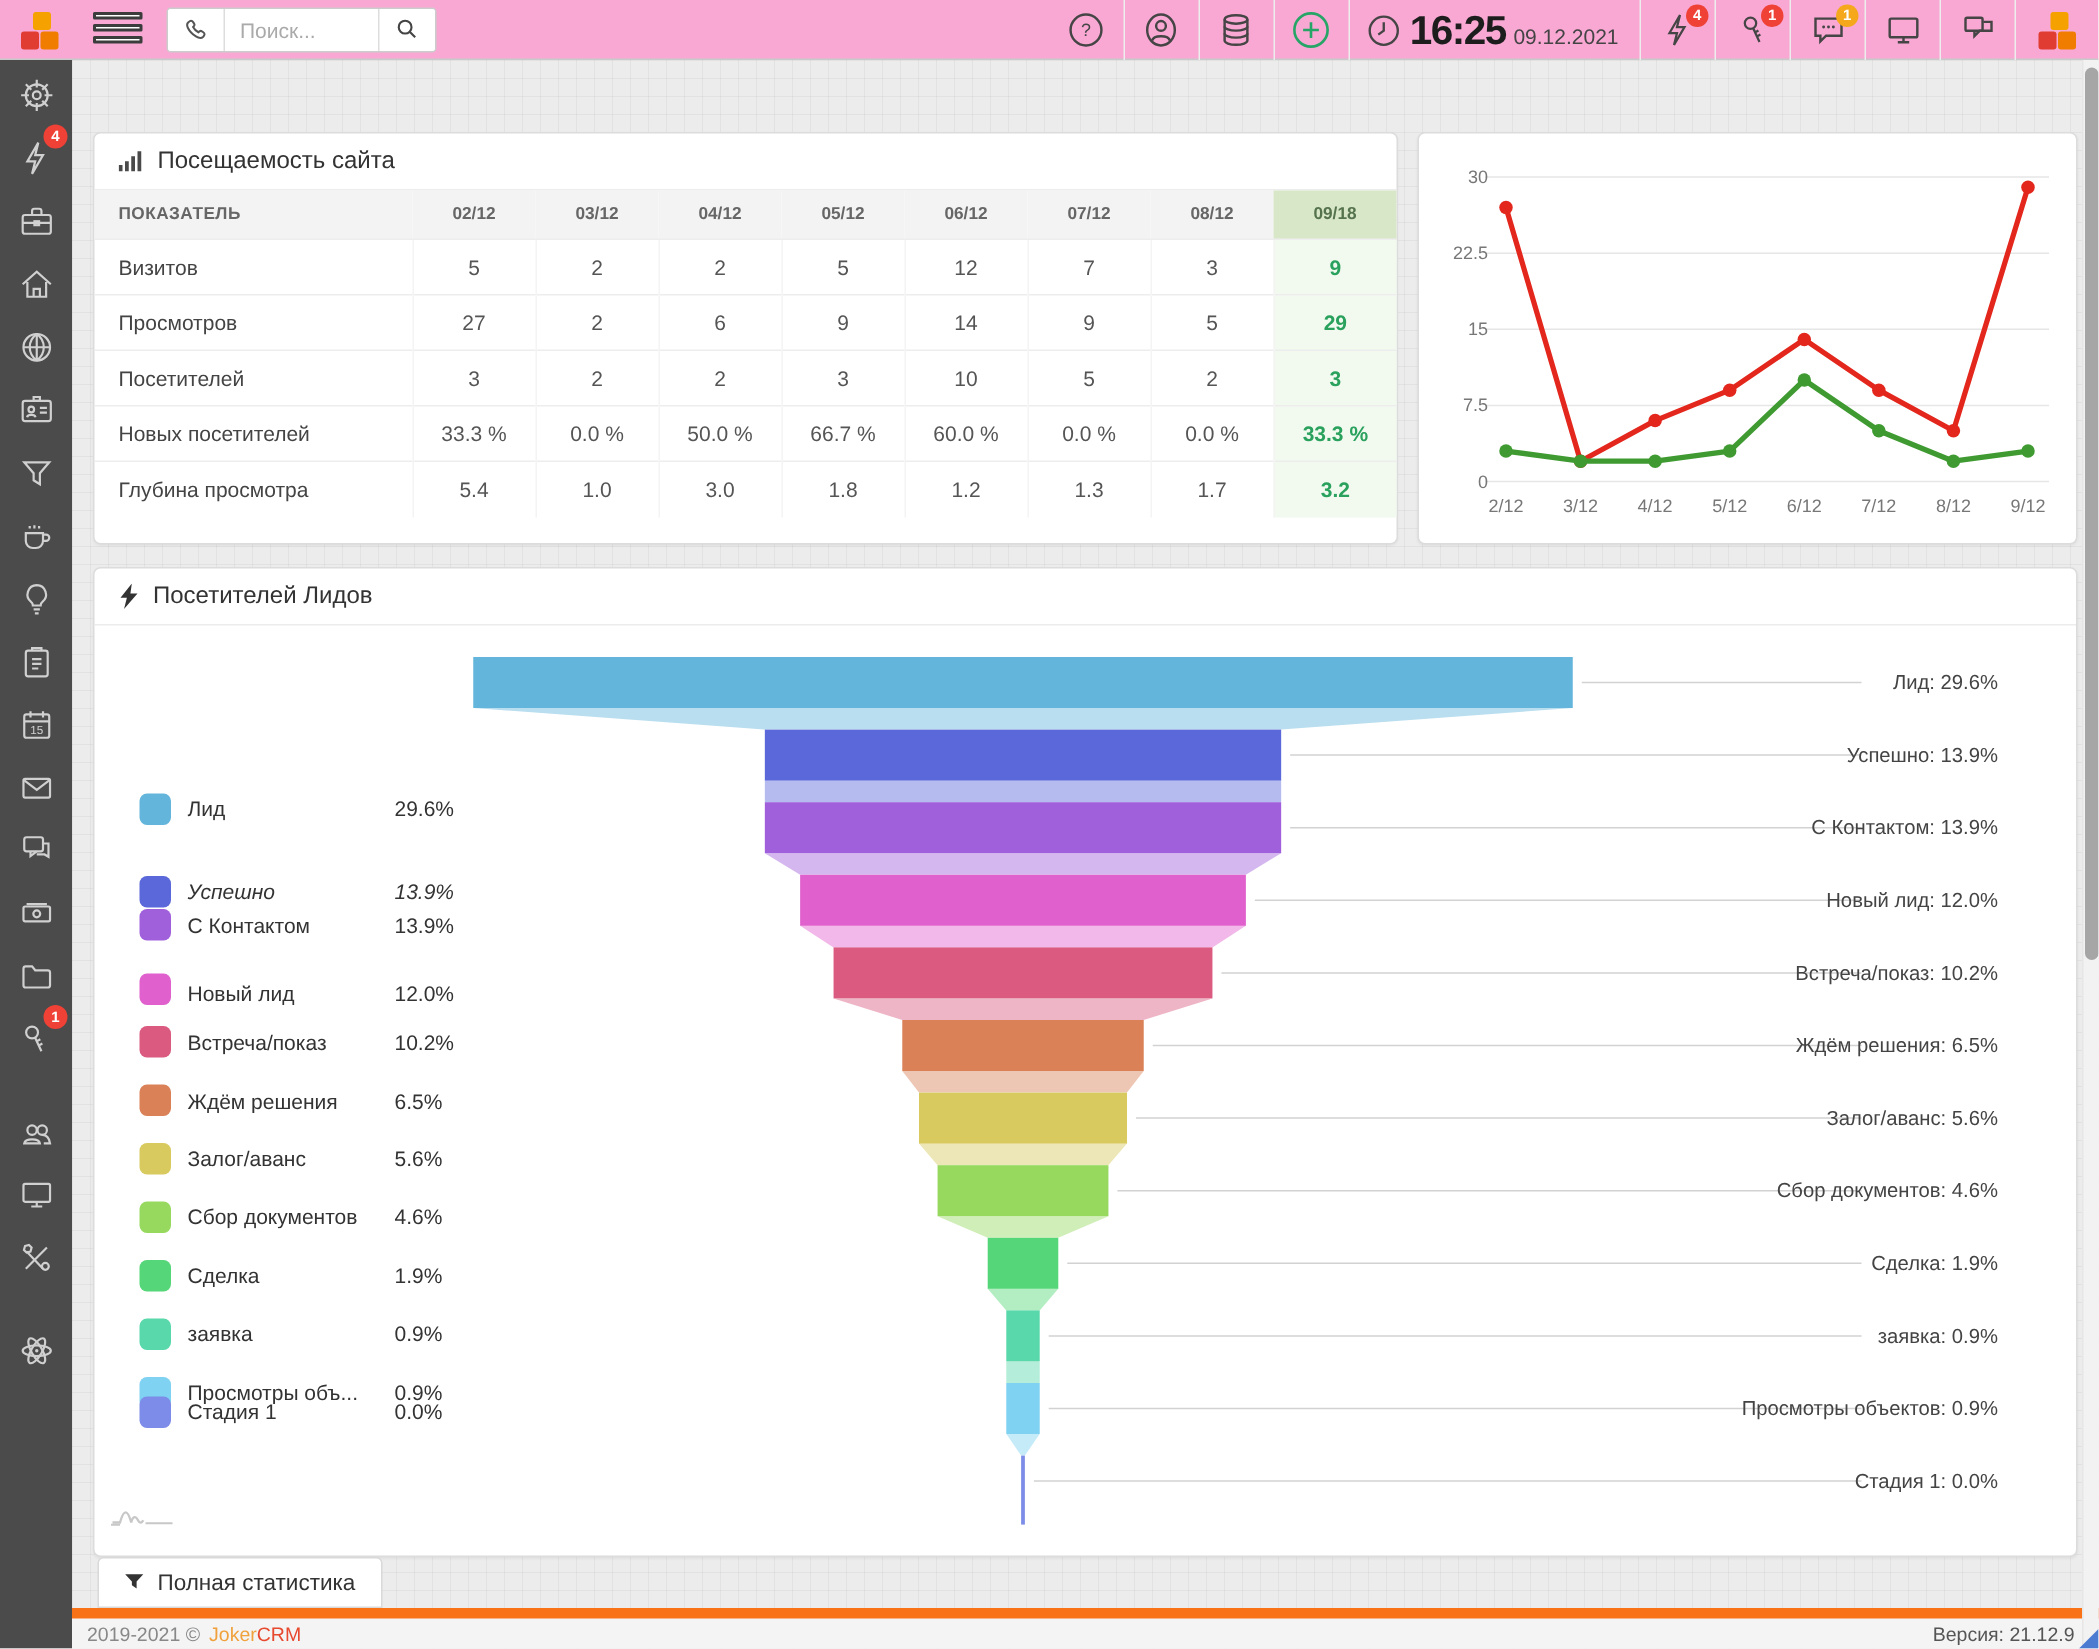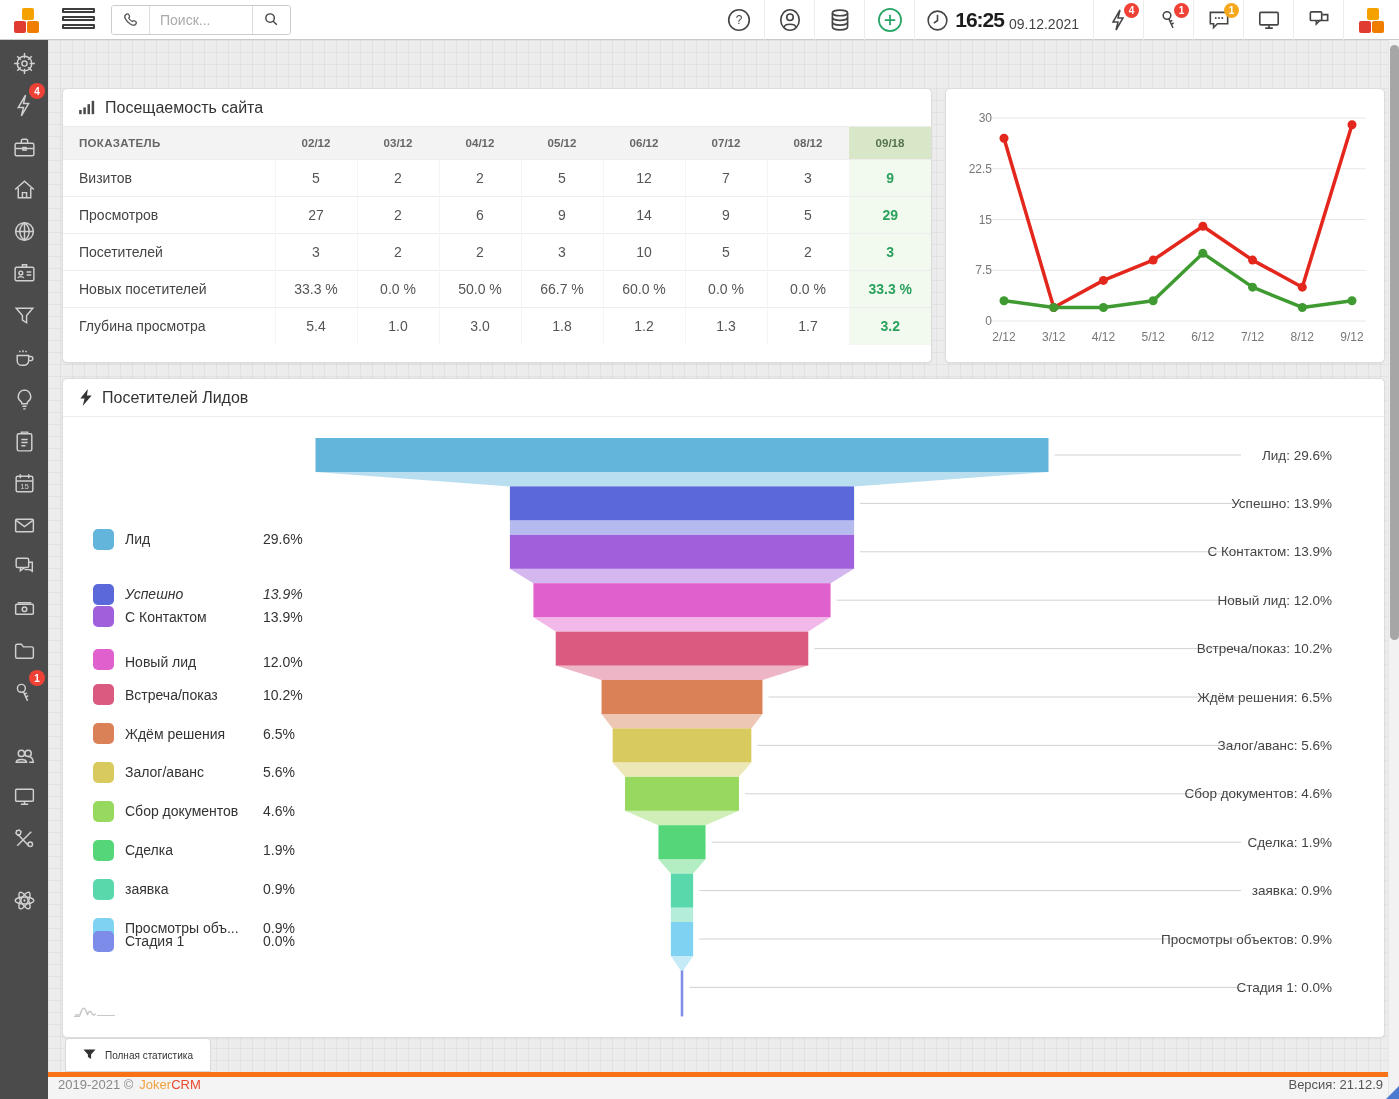--- a/index.html
+++ b/index.html
@@ -1,41 +1,41 @@
 <!DOCTYPE html>
 <html><head>
 <meta charset="utf-8">
 <style>
   * { margin:0; padding:0; box-sizing:border-box; }
   html,body { width:1399px; height:1099px; font-family:"Liberation Sans", sans-serif; }
   body { position:relative; overflow:hidden; background:#ececec; }
 
   
-  .topbar { position:absolute; left:0; top:0; width:1399px; height:40px; background:#ffffff;
+  .topbar { position:absolute; left:0; top:0; width:1399px; height:40px; background:#f9a8d4;
             border-bottom:1px solid #c9c9c9; z-index:30; display:flex; align-items:center; }
   .logo3 { position:relative; width:34px; height:30px; margin-left:10px; }
   .logo3 i { position:absolute; width:12px; height:12px; border-radius:2px; }
   .logo3 .a { left:12px; top:3px;  background:#f5a100; }
   .logo3 .b { left:4px;  top:16px; background:#e03c31; }
   .logo3 .c { left:17px; top:16px; background:#f07d00; }
   .hamburger { margin-left:18px; width:33px; cursor:pointer; }
   .hamburger i { display:block; height:5px; border:2px solid #3c3c3c; background:#fff; margin-bottom:3px; border-radius:1px; }
   .searchgroup { display:flex; margin-left:16px; height:30px; border:1px solid #ccc; border-radius:3px; overflow:hidden; background:#fff; }
   .searchgroup .sg-btn { width:38px; display:flex; align-items:center; justify-content:center; background:#fff; border:none; cursor:pointer; }
   .searchgroup .sg-btn.left  { border-right:1px solid #ddd; }
   .searchgroup .sg-btn.right { border-left:1px solid #ddd; }
   .searchgroup input { border:none; outline:none; width:102px; padding:0 10px; font-size:14px; color:#555; }
   .searchgroup input::placeholder { color:#aaa; }
   .tb-right { position:absolute; right:0; top:0; height:40px; display:flex; align-items:center; }
   .tb-cell { position:relative; height:40px; display:flex; align-items:center; justify-content:center;
              width:50px; border-left:1px solid #ededed; cursor:pointer; }
   .tb-cell.noborder { border-left:none; }
   .tb-cell svg { display:block; }
   .clockcell { width:auto; padding:0 14px 0 10px; display:flex; align-items:center; gap:5px; cursor:default; }
-  .tb-time { font-size:21px; font-weight:bold; color:#1d1d1d; letter-spacing:-1px; }
+  .tb-time { font-size:27px; font-weight:bold; color:#1d1d1d; letter-spacing:-1px; }
   .tb-date { font-size:14px; color:#444; margin-top:7px; }
   .badge { position:absolute; top:3px; right:4px; min-width:15px; height:15px; border-radius:8px;
            background:#ef4136; color:#fff; font-size:10px; font-weight:bold; display:flex;
            align-items:center; justify-content:center; padding:0 3px; }
   .badge.yellow { background:#f5a81c; }
 
   
   .sidebar { position:absolute; left:0; top:40px; width:48px; height:1059px; background:#4b4b4b; z-index:25; }
   .sb-item { position:absolute; left:0; width:48px; height:30px; display:flex; align-items:center; justify-content:center; cursor:pointer; }
   .sb-item svg { stroke:#d0d0d0; }
@@ -82,23 +82,23 @@
   .legend-row { position:absolute; left:30px; height:28px; display:flex; align-items:center; cursor:pointer; }
   .legend-swatch { width:21px; height:21px; border-radius:5px; flex:0 0 auto; }
   .legend-label { margin-left:11px; width:128px; font-size:14px; color:#333; white-space:nowrap;
                   overflow:hidden; text-overflow:ellipsis; }
   .legend-pct { font-size:14px; color:#333; margin-left:10px; }
   .amlogo { position:absolute; left:10px; top:620px; }
 
   
   #fullstats { position:absolute; left:65px; top:1038px; height:34px; background:#fff;
                border:1px solid #d9d9d9; border-radius:4px 4px 0 0; display:flex; align-items:center;
-               gap:9px; padding:0 17px; font-size:10px; color:#333; cursor:pointer; z-index:5; }
+               gap:9px; padding:0 17px; font-size:15px; color:#333; cursor:pointer; z-index:5; }
   .footer { position:absolute; left:48px; right:0; bottom:0; height:27px; background:#f4f4f4;
-            border-top:5px solid #f97316; display:flex; align-items:flex-start; font-size:13px; color:#888; z-index:4; }
+            border-top:7px solid #f97316; display:flex; align-items:center; font-size:13px; color:#888; z-index:4; }
   .footer .left { margin-left:10px; }
   .footer .brand { margin-left:6px; cursor:pointer; }
   .footer .brand .j { color:#f0a13c; }
   .footer .brand .c { color:#e7492f; }
   .footer .right { position:absolute; right:16px; color:#555; }
 
   
   .scrollbar { position:absolute; right:0; top:40px; bottom:0; width:11px; background:#f2f2f2;
                border-left:1px solid #e6e6e6; z-index:40; }
   .scroll-thumb { position:absolute; left:1px; top:5px; width:9px; height:595px; background:#a6a6a6; border-radius:5px; }

